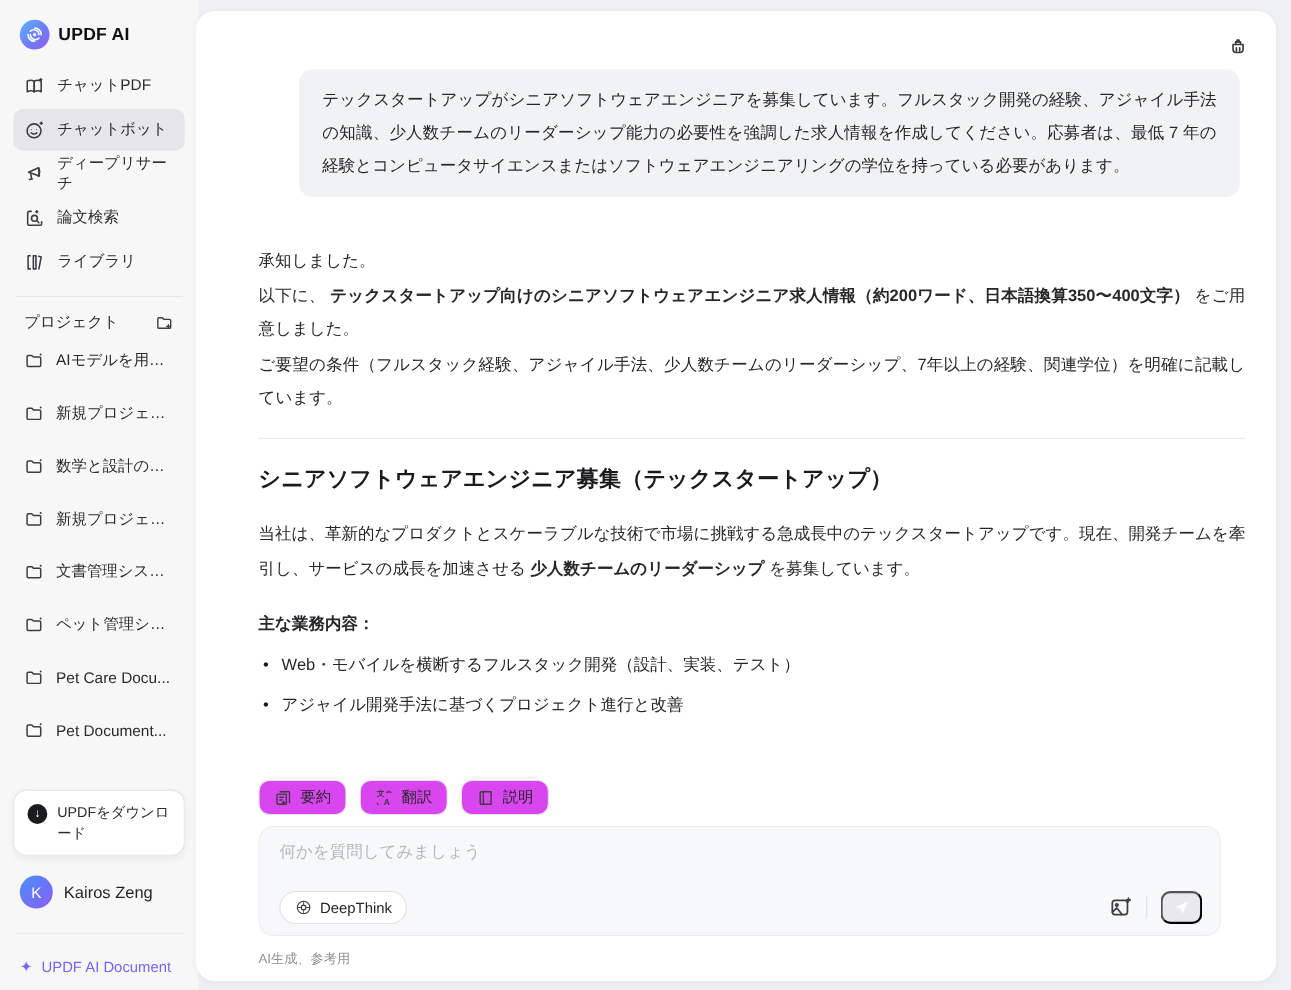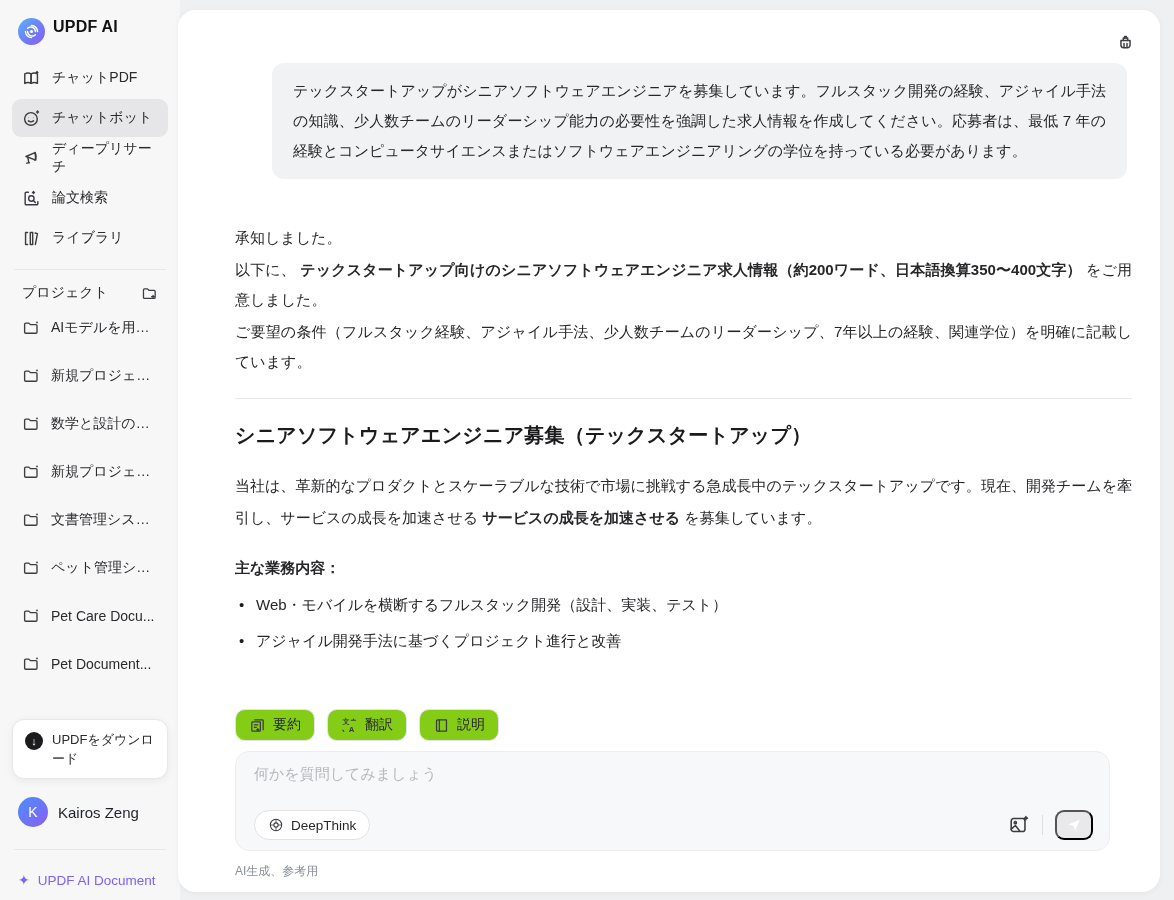--- a/index.html
+++ b/index.html
@@ -9,21 +9,21 @@
     background:#eef0f2; color:#27272a; position:relative;
   }
   svg { display:block; }
 
   
   .sidebar {
     position:absolute; left:0; top:0; width:180px; height:900px;
     background:#f7f7f8; display:flex; flex-direction:column; padding:10px 12px 10px 12px;
   }
   .sidebar-top { flex:1; overflow:hidden; display:flex; flex-direction:column; }
-  .logo-row { display:flex; align-items:flex-start; gap:8px; padding:8px 6px 14px 6px; }
+  .logo-row { display:flex; align-items:center; gap:8px; padding:8px 6px 14px 6px; }
   .logo-badge { width:27px; height:27px; border-radius:50%;
     background:linear-gradient(135deg,#5ab4f9 0%,#6f7df6 55%,#8b5cf6 100%);
     display:flex; align-items:center; justify-content:center; }
   .logo-text { font-size:16px; font-weight:bold; color:#111; letter-spacing:.2px; }
   .nav-item { display:flex; align-items:center; gap:11px; height:38px; padding:0 10px;
     border-radius:9px; font-size:14px; color:#2b2b2e; margin-bottom:2px; cursor:pointer; }
   .nav-item.active { background:#e6e6e9; }
   .nav-icon { width:19px; height:19px; color:#3c3c41; flex:none; }
   .side-divider { height:1px; background:#e8e8eb; margin:10px 2px; flex:none; }
   .proj-header { display:flex; align-items:center; justify-content:space-between;
@@ -71,21 +71,21 @@
   .md-body { margin-top:21px; line-height:32px; text-align:justify; }
   .md-subhead { font-weight:bold; margin-top:22px; line-height:24px; }
   .md-list { list-style:none; margin-top:10px; }
   .md-list li { position:relative; padding-left:21px; line-height:22px; margin-top:14px; }
   .md-list li::before { content:"•"; position:absolute; left:4px; top:0; font-size:15px; color:#1b1b1d; }
 
   
   .bottom-block { flex:none; padding:8px 50px 12px 57px; }
   .actions-row { display:flex; gap:12px; }
   .action-btn { display:flex; align-items:center; gap:7px; border:1px solid #e3e3e7;
-    background:#84cc16; border-radius:10px; padding:0 13px; height:32px; font-size:14px;
+    background:#d946ef; border-radius:10px; padding:0 13px; height:32px; font-size:14px;
     color:#27272a; cursor:pointer; }
   .action-btn .a-icon { width:17px; height:17px; color:#3c3c41; }
 
   .input-box { margin-top:10px; background:#f7f8f9; border:1px solid #ededf0;
     border-radius:14px; height:100px; position:relative; padding:13px 16px 10px 18px;
     display:flex; flex-direction:column; justify-content:space-between; }
   .input-field { border:0; outline:0; background:transparent; resize:none; width:100%;
     font-family:inherit; font-size:15px; color:#a16207; height:30px; }
   .input-field::placeholder { color:#b4b8bf; }
   .input-bottom { display:flex; justify-content:space-between; }
@@ -299,21 +299,21 @@
 
     <div class="ai-block">
       <p class="para">承知しました。</p>
       <p class="para"><span>以下に、 </span><strong>テックスタートアップ向けのシニアソフトウェアエンジニア求人情報（約200ワード、日本語換算350〜400文字）</strong><span> をご用意しました。</span></p>
       <p class="para">ご要望の条件（フルスタック経験、アジャイル手法、少人数チームのリーダーシップ、7年以上の経験、関連学位）を明確に記載しています。</p>
 
       <hr class="md-divider">
 
       <h2 class="md-h2">シニアソフトウェアエンジニア募集（テックスタートアップ）</h2>
 
-      <p class="md-body"><span>当社は、革新的なプロダクトとスケーラブルな技術で市場に挑戦する急成長中のテックスタートアップです。現在、開発チームを牽引し、サービスの成長を加速させる </span><strong>サービスの成長を加速させる</strong><span> を募集しています。</span></p>
+      <p class="md-body"><span>当社は、革新的なプロダクトとスケーラブルな技術で市場に挑戦する急成長中のテックスタートアップです。現在、開発チームを牽引し、サービスの成長を加速させる </span><strong>少人数チームのリーダーシップ</strong><span> を募集しています。</span></p>
 
       <p class="md-subhead">主な業務内容：</p>
       <ul class="md-list">
         <li>Web・モバイルを横断するフルスタック開発（設計、実装、テスト）</li>
         <li>アジャイル開発手法に基づくプロジェクト進行と改善</li>
 
       </ul>
 
     </div>
   </div>

